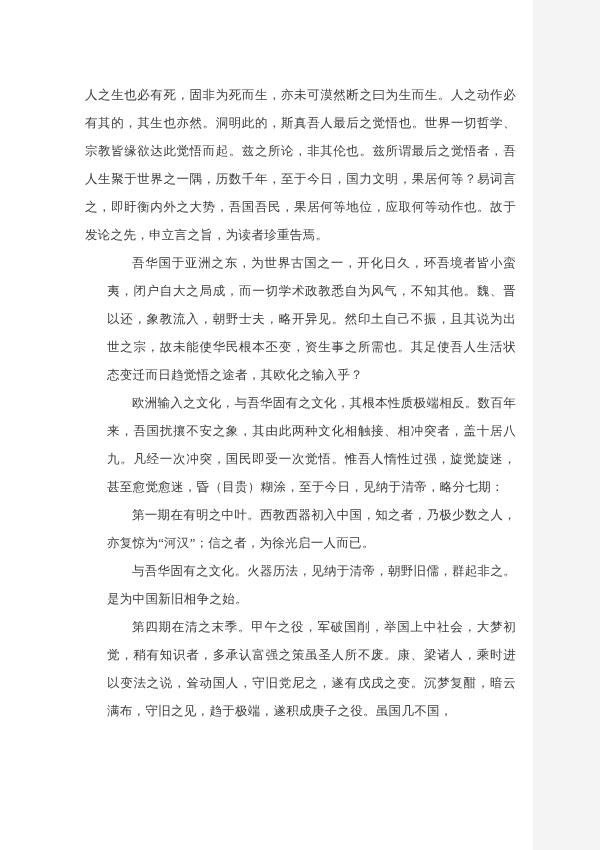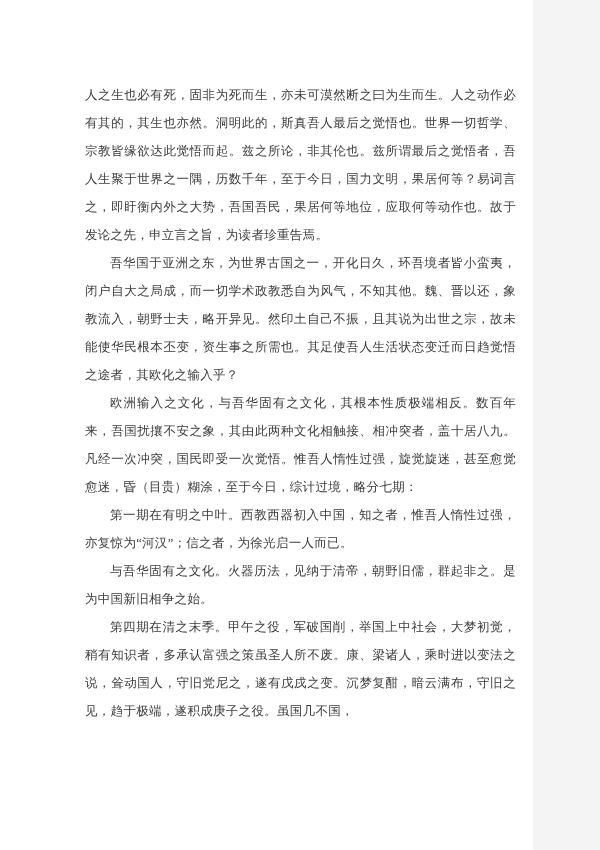--- a/index.html
+++ b/index.html
@@ -29,27 +29,28 @@
     color: #3b3b3b;
     text-align: justify;
     letter-spacing: 0.3px;
   }
   .text-block p {
     margin: 0;
     padding: 0;
   }
   .text-block p.indent {
     text-indent: 2em;
+    margin-left: 22px;
   }
 </style>
 </head>
 <body>
 
 <div class="page">
   <div class="text-block">
     <p>人之生也必有死，固非为死而生，亦未可漠然断之曰为生而生。人之动作必有其的，其生也亦然。洞明此的，斯真吾人最后之觉悟也。世界一切哲学、宗教皆缘欲达此觉悟而起。兹之所论，非其伦也。兹所谓最后之觉悟者，吾人生聚于世界之一隅，历数千年，至于今日，国力文明，果居何等？易词言之，即盱衡内外之大势，吾国吾民，果居何等地位，应取何等动作也。故于发论之先，申立言之旨，为读者珍重告焉。</p>
     <p class="indent">吾华国于亚洲之东，为世界古国之一，开化日久，环吾境者皆小蛮夷，闭户自大之局成，而一切学术政教悉自为风气，不知其他。魏、晋以还，象教流入，朝野士夫，略开异见。然印土自己不振，且其说为出世之宗，故未能使华民根本丕变，资生事之所需也。其足使吾人生活状态变迁而日趋觉悟之途者，其欧化之输入乎？</p>
-    <p class="indent">欧洲输入之文化，与吾华固有之文化，其根本性质极端相反。数百年来，吾国扰攘不安之象，其由此两种文化相触接、相冲突者，盖十居八九。凡经一次冲突，国民即受一次觉悟。惟吾人惰性过强，旋觉旋迷，甚至愈觉愈迷，昏（目贵）糊涂，至于今日，综计过境，略分七期：</p>
-    <p class="indent">第一期在有明之中叶。西教西器初入中国，知之者，惟吾人惰性过强，亦复惊为“河汉”；信之者，为徐光启一人而已。</p>
+    <p class="indent">欧洲输入之文化，与吾华固有之文化，其根本性质极端相反。数百年来，吾国扰攘不安之象，其由此两种文化相触接、相冲突者，盖十居八九。凡经一次冲突，国民即受一次觉悟。惟吾人惰性过强，旋觉旋迷，甚至愈觉愈迷，昏（目贵）糊涂，至于今日，见纳于清帝，略分七期：</p>
+    <p class="indent">第一期在有明之中叶。西教西器初入中国，知之者，乃极少数之人，亦复惊为“河汉”；信之者，为徐光启一人而已。</p>
     <p class="indent">与吾华固有之文化。火器历法，见纳于清帝，朝野旧儒，群起非之。是为中国新旧相争之始。</p>
     <p class="indent">第四期在清之末季。甲午之役，军破国削，举国上中社会，大梦初觉，稍有知识者，多承认富强之策虽圣人所不废。康、梁诸人，乘时进以变法之说，耸动国人，守旧党尼之，遂有戊戌之变。沉梦复酣，暗云满布，守旧之见，趋于极端，遂积成庚子之役。虽国几不国，</p>
   </div>
 </div>
 
 </body></html>

